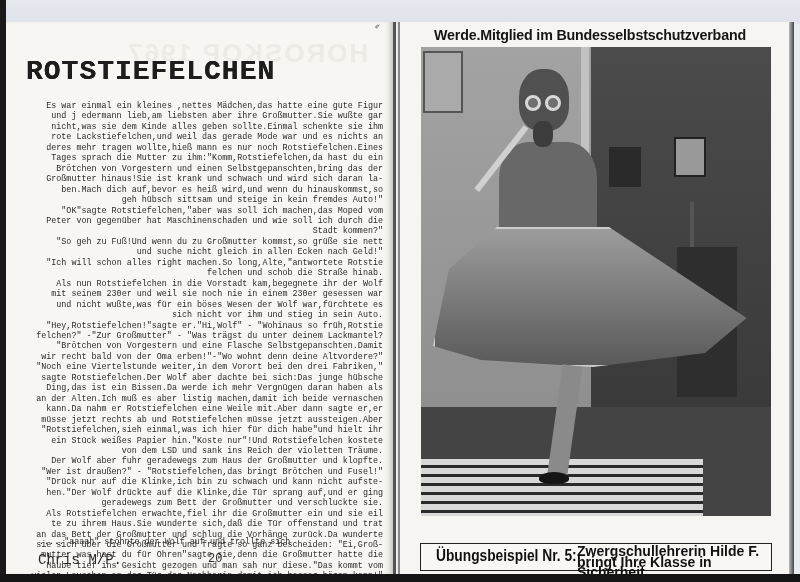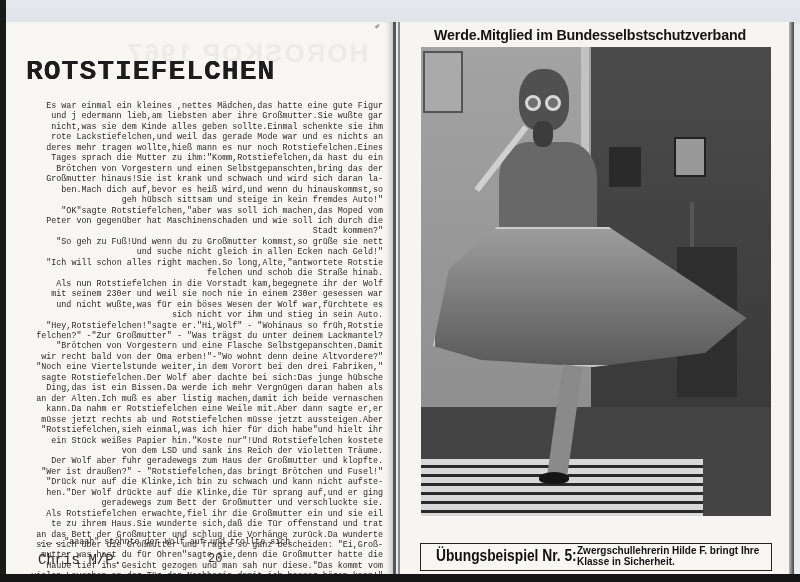--- a/index.html
+++ b/index.html
@@ -170,21 +170,21 @@
   }
   .caption-label {
     position: absolute; left: 436px; top: 547px;
     font-family: "Liberation Sans", sans-serif; font-weight: bold;
     font-size: 16px; color: #111; white-space: nowrap;
     transform: scaleX(0.86); transform-origin: left;
   }
   .caption-text {
     position: absolute; left: 577px; top: 546px; width: 200px;
     font-family: "Liberation Sans", sans-serif; font-weight: bold;
-    font-size: 10px; line-height: 10.5px; color: #111;
+    font-size: 14px; line-height: 10.5px; color: #111;
   }
 </style>
 </head>
 <body>
 
 <div class="scan-top"></div>
 <div class="scan-left-edge"></div>
 
 <div class="page-left">
   <div class="ghost-title">HOROSKOP 1967</div>

